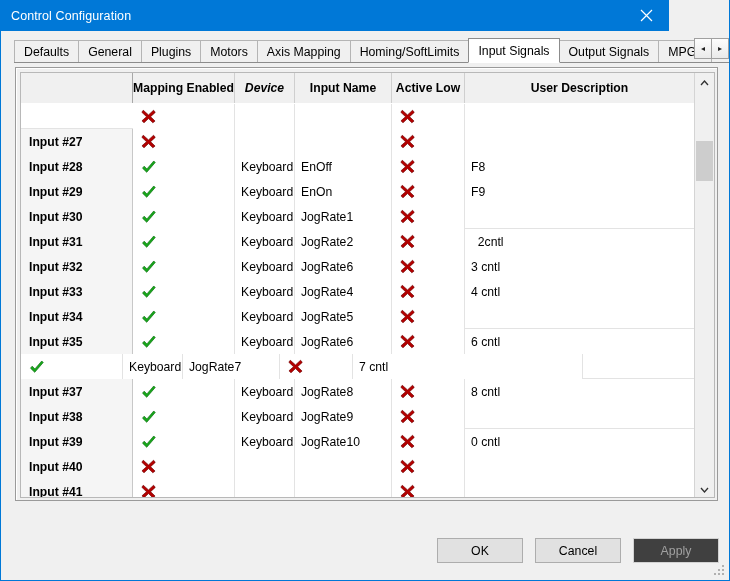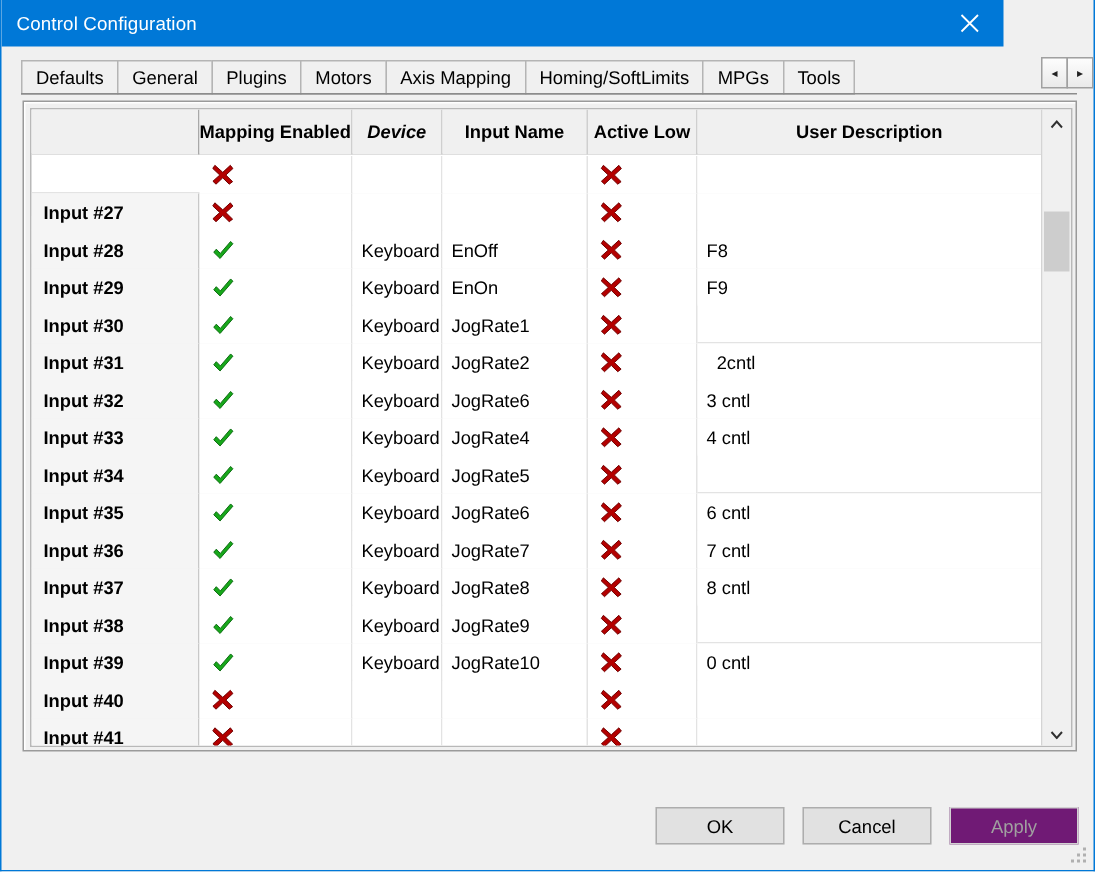--- a/index.html
+++ b/index.html
@@ -202,21 +202,21 @@
   .dlg-btn {
     position: absolute;
     height: 25px; width: 86px;
     font-size: 12.3px;
     color: #000;
     background: #e1e1e1;
     border: 1px solid #adadad;
     display: flex; align-items: center; justify-content: center;
     cursor: pointer;
   }
-  .dlg-btn.disabled { color: #a0a0a0; border-color: #d2d2d2; background: #701a75; cursor: default; }
+  .dlg-btn.disabled { color: #a0a0a0; border-color: #d2d2d2; background: #404040; cursor: default; }
   #btn-ok     { left: 436px; top: 538px; }
   #btn-cancel { left: 534px; top: 538px; }
   #btn-apply  { left: 632px; top: 538px; }
 
   
   #grip { position: absolute; right: 3px; bottom: 3px; width: 12px; height: 12px; cursor: nwse-resize; }
   #grip i {
     position: absolute; width: 2px; height: 2px; background: #b0b0b0;
   }
 </style>
@@ -235,20 +235,22 @@
   </div>
 
   <div id="tabstrip">
     <div id="tabrow">
         <div class="tab">Defaults</div>
         <div class="tab">General</div>
         <div class="tab">Plugins</div>
         <div class="tab">Motors</div>
         <div class="tab">Axis Mapping</div>
         <div class="tab">Homing/SoftLimits</div>
+        <div class="tab active">Input Signals</div>
+        <div class="tab">Output Signals</div>
         <div class="tab">MPGs</div>
         <div class="tab">Tools</div>
       </div>
     <div id="tab-nav">
       <div class="tab-arrow">◂</div>
       <div class="tab-arrow">▸</div>
     </div>
   </div>
   <div id="tab-underline"></div>
 
@@ -377,21 +379,20 @@
                 <path d="M13.6 2.1 L6.3 10.6 L3.4 7.6 L1.6 9.8 L6.1 14.2 L15.2 3.7 Z" fill="#17a81a" stroke="#0b6b10" stroke-width="0.7"></path>
               </svg></div>
             <div class="cell" style="flex: 0 0 60px;">Keyboard</div>
             <div class="cell" style="flex: 0 0 97px;">JogRate6</div>
             <div class="cell icon-cell" style="flex: 0 0 73px;"><svg class="mark" viewBox="0 0 16 16">
                 <path d="M2.4 1.3 L8 6.3 L13.4 1.3 L15.2 3.6 L10.2 8.2 L15.0 12.9 L12.6 14.7 L8 10.2 L3.2 14.7 L1.0 12.6 L5.9 8.2 L0.9 3.5 Z" fill="#b40000" stroke="#700000" stroke-width="0.7"></path>
               </svg></div>
             <div class="cell" style="flex: 0 0 230px;">6 cntl</div>
           </div>
           <div class="row">
-            <div class="cell rowhead" style="flex: 0 0 112px;">Input #36</div>
             <div class="cell icon-cell" style="flex: 0 0 102px;"><svg class="mark" viewBox="0 0 16 16">
                 <path d="M13.6 2.1 L6.3 10.6 L3.4 7.6 L1.6 9.8 L6.1 14.2 L15.2 3.7 Z" fill="#17a81a" stroke="#0b6b10" stroke-width="0.7"></path>
               </svg></div>
             <div class="cell" style="flex: 0 0 60px;">Keyboard</div>
             <div class="cell" style="flex: 0 0 97px;">JogRate7</div>
             <div class="cell icon-cell" style="flex: 0 0 73px;"><svg class="mark" viewBox="0 0 16 16">
                 <path d="M2.4 1.3 L8 6.3 L13.4 1.3 L15.2 3.6 L10.2 8.2 L15.0 12.9 L12.6 14.7 L8 10.2 L3.2 14.7 L1.0 12.6 L5.9 8.2 L0.9 3.5 Z" fill="#b40000" stroke="#700000" stroke-width="0.7"></path>
               </svg></div>
             <div class="cell" style="flex: 0 0 230px;">7 cntl</div>
           </div>

